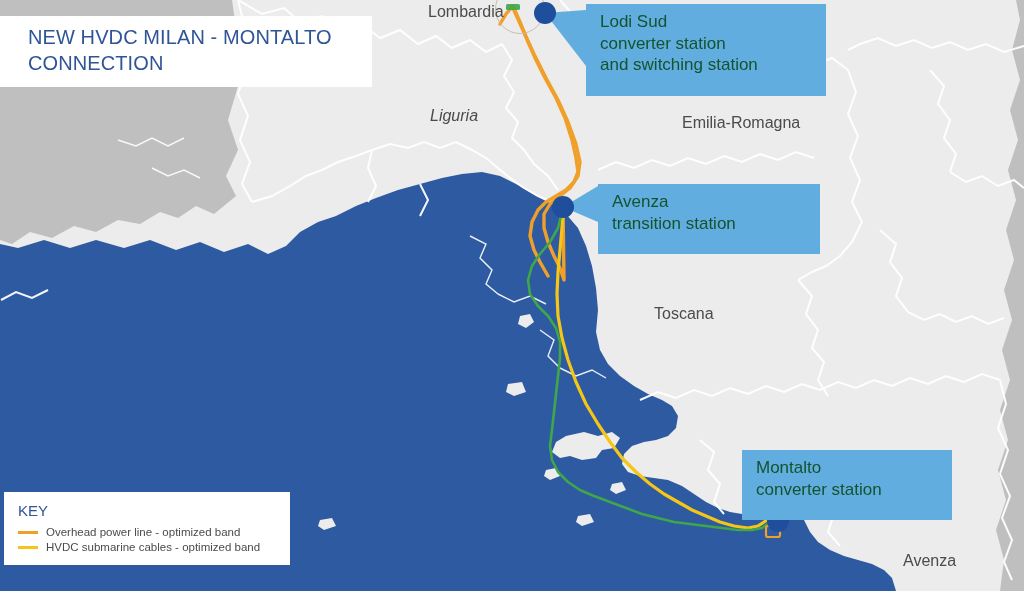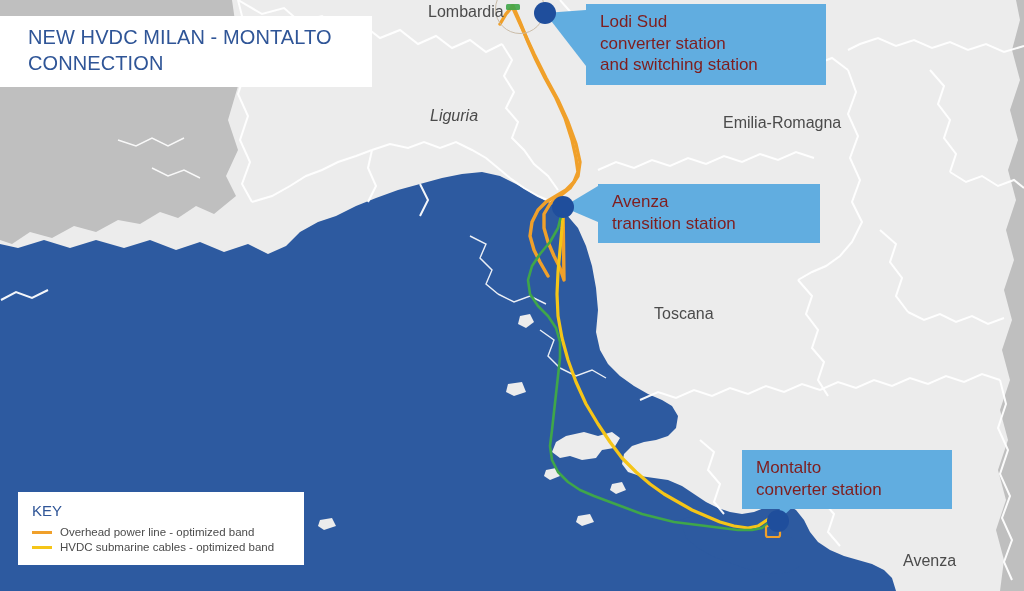--- a/index.html
+++ b/index.html
@@ -12,41 +12,41 @@
     background:#ffffff;
     padding:9px 40px 11px 28px;
     z-index:40;
   }
   .title-box .t{
     color:#2f5597;font-size:20px;line-height:1.28;
     letter-spacing:.1px;white-space:pre-line;font-weight:400;
   }
 
   .callout{
-    position:absolute;background:#61ADE0;color:#7f1d1d;
-    padding:7px 14px 9px 14px;line-height:1.27;
+    position:absolute;background:#61ADE0;color:#14532d;
+    padding:7px 14px 20px 14px;line-height:1.27;
     font-size:17px;white-space:pre-line;z-index:35;
   }
 
   .node{
     position:absolute;border-radius:50%;
     background:#1F4E9C;z-index:30;
   }
   .ring{
     position:absolute;border-radius:50%;
     border:1.5px solid #cbbda9;background:transparent;z-index:12;
   }
 
   .region{
     position:absolute;color:#4b4b4b;font-size:16px;
     white-space:nowrap;z-index:20;
   }
 
   .legend{
-    position:absolute;left:18px;top:492px;width:260px;
+    position:absolute;left:4px;top:492px;width:260px;
     background:#fff;padding:10px 12px 12px 14px;z-index:40;
   }
   .legend .key{color:#2f5597;font-size:15px;margin-bottom:7px;}
   .legend .row{display:flex;align-items:center;margin-top:3px;text-align:right;}
   .legend .swatch{width:20px;height:3px;margin-right:8px;flex:0 0 auto;}
   .legend .lbl{color:#4b4b4b;font-size:11.5px;white-space:nowrap;}
 </style>
 </head>
 <body>
 
@@ -169,21 +169,21 @@
 
   <div class="ring" style="left:495px;top:-16px;width:48px;height:48px;"></div>
 
   <div class="title-box">
     <div class="t">NEW HVDC MILAN - MONTALTO
 CONNECTION</div>
   </div>
 
   <div class="region" style="left:428px;top:3px;">Lombardia</div>
   <div class="region" style="left:430px;top:107px;font-style:italic;">Liguria</div>
-  <div class="region" style="left:723px;top:114px;">Emilia-Romagna</div>
+  <div class="region" style="left:682px;top:114px;">Emilia-Romagna</div>
   <div class="region" style="left:654px;top:305px;">Toscana</div>
   <div class="region" style="left:903px;top:552px;">Avenza</div>
 
   <svg style="position:absolute;inset:0;width:1024px;height:591px;z-index:25;" viewBox="0 0 1024 591">
     <path fill="#61ADE0" d="M545,13 L586,10 L586,66 Z"></path>
     <path fill="#61ADE0" d="M563,207 L598,186 L598,222 Z"></path>
     <path fill="#61ADE0" d="M778,521 L786,468 L800,500 Z"></path>
   </svg>
 
   <div class="callout" style="left:586px;top:4px;width:212px;">Lodi Sud

